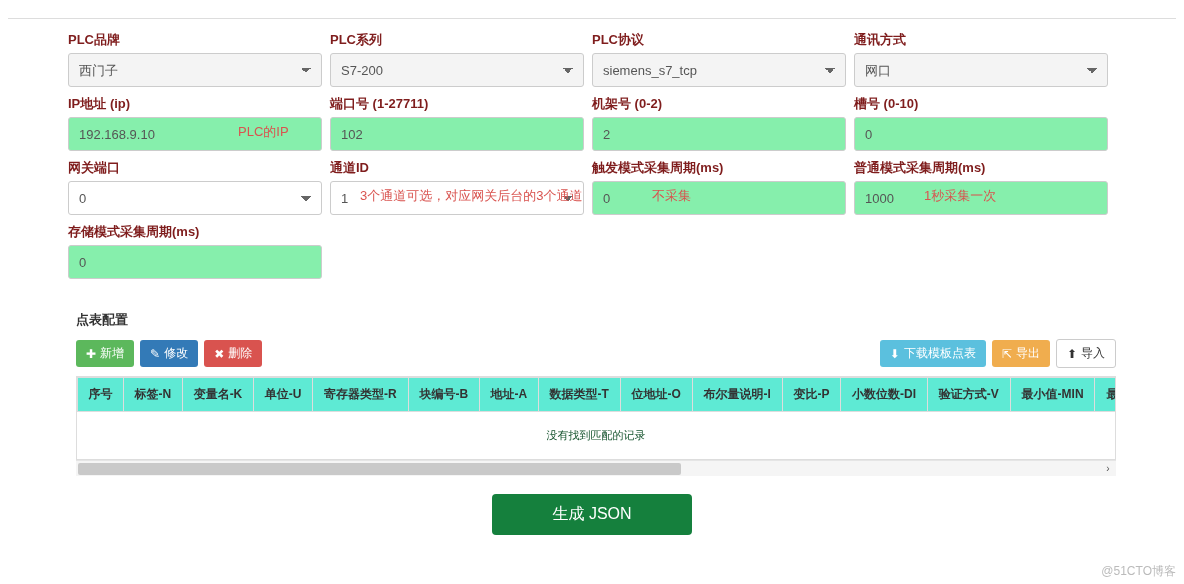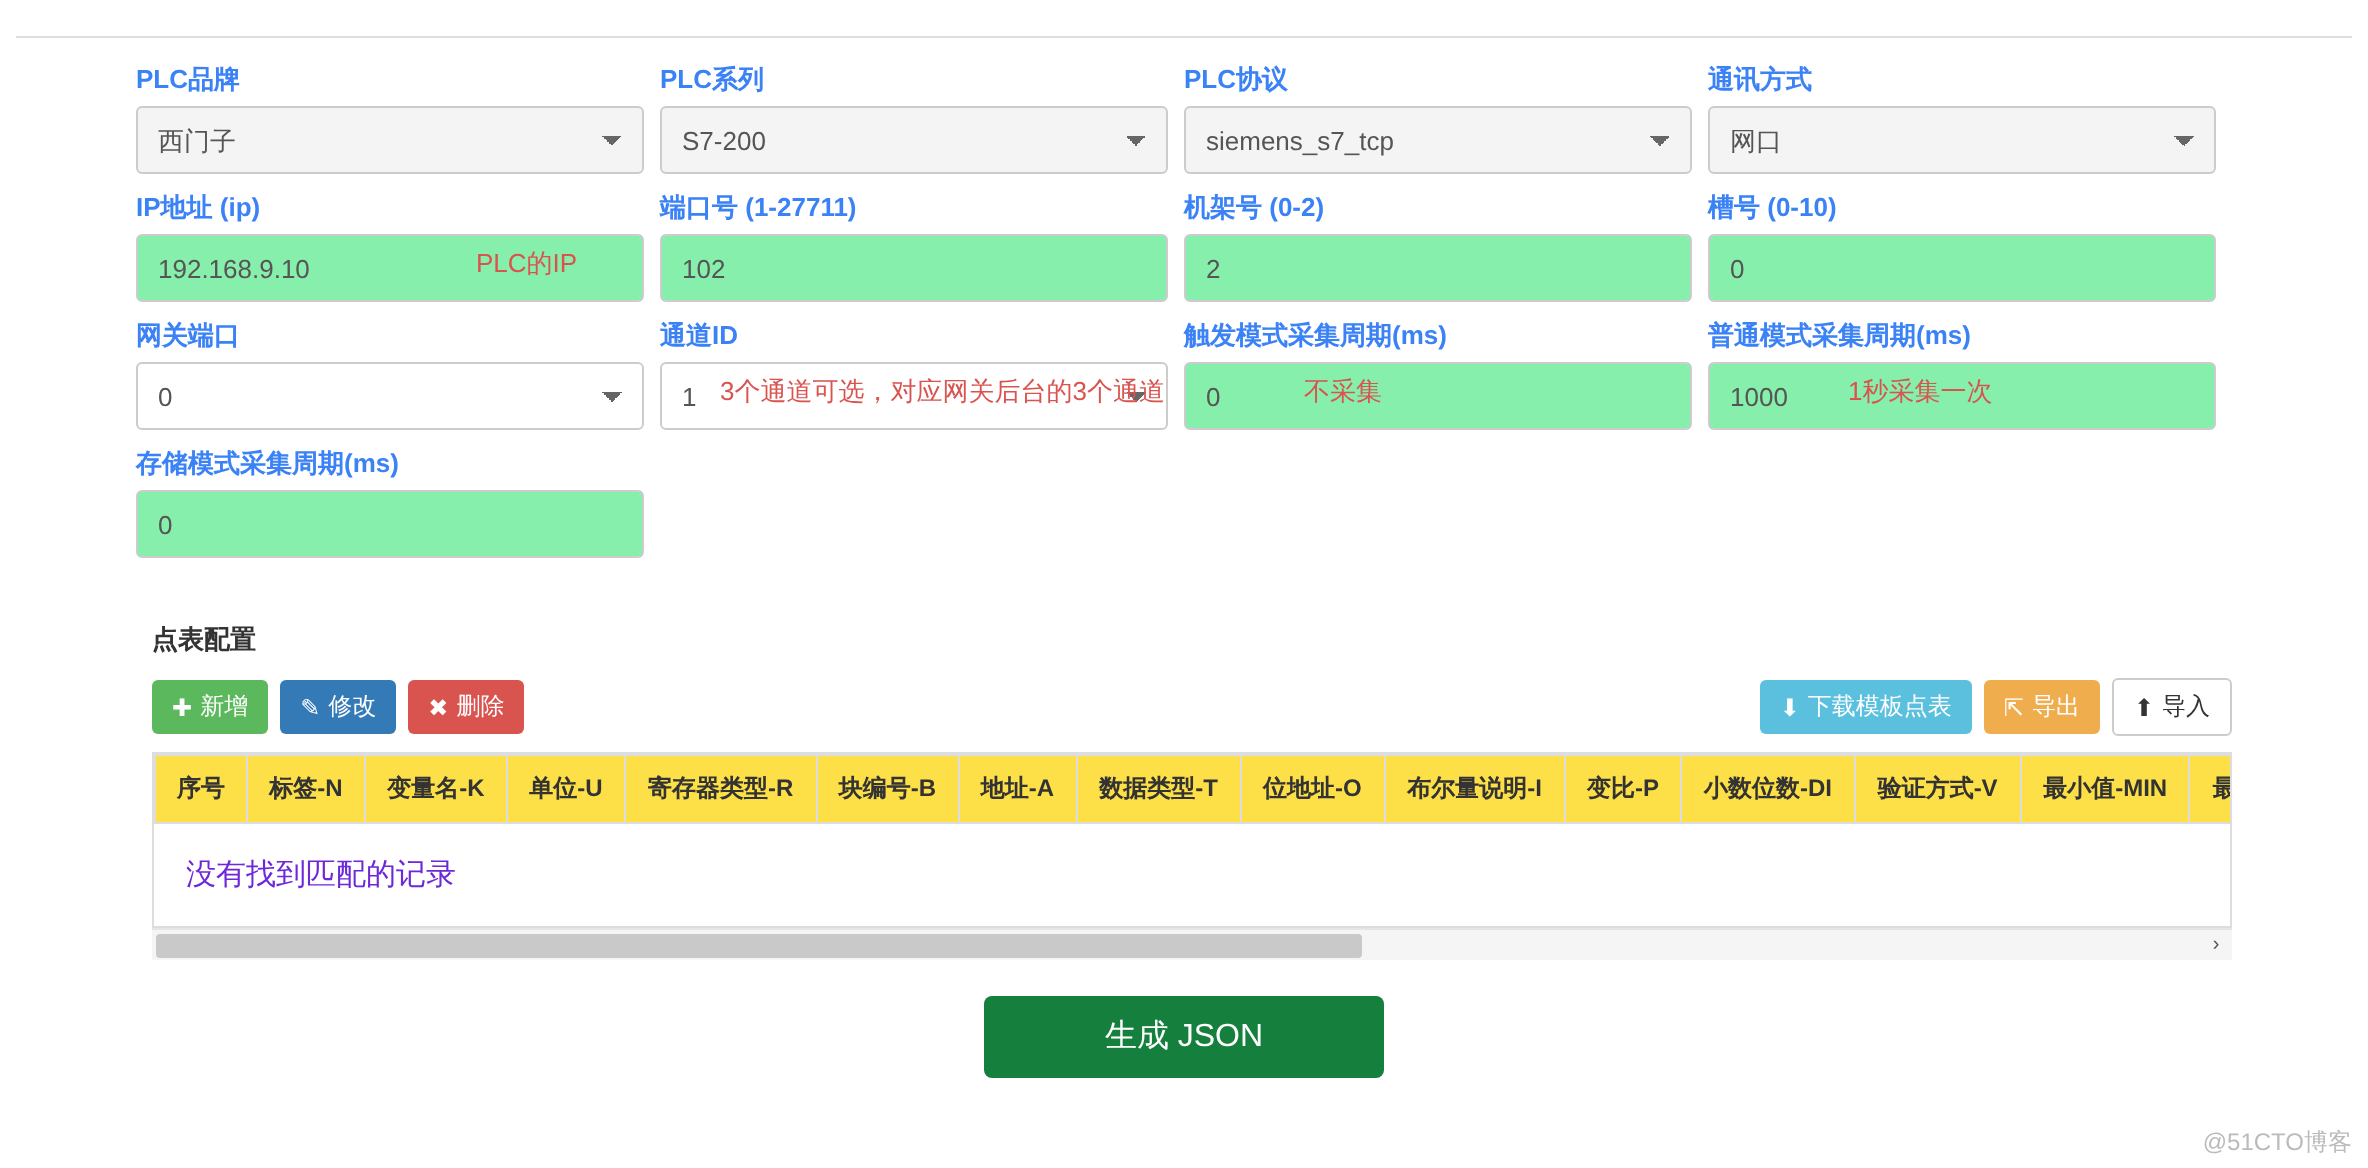--- a/index.html
+++ b/index.html
@@ -1,39 +1,39 @@
 <!DOCTYPE html>
 <html><head>
 <meta charset="utf-8">
 <style>
   * { box-sizing: border-box; margin: 0; padding: 0; }
   body { font-family: "Microsoft YaHei", Arial, sans-serif; font-size: 13px; color: #333; background: #fff; padding: 0; }
   .container { width: 1184px; margin: 0 auto; padding: 0 8px; }
   hr.top { border: none; border-top: 1px solid #ddd; margin: 18px 0 12px 0; }
   .form-grid { display: flex; flex-wrap: wrap; gap: 0; padding: 0 60px; }
   .form-col { width: 25%; padding: 0 8px 8px 0; position: relative; }
-  .form-label { font-weight: bold; font-size: 13px; margin-bottom: 4px; display: block; color: #3b82f6; }
+  .form-label { font-weight: bold; font-size: 13px; margin-bottom: 4px; display: block; color: #7f1d1d; }
   .form-control { width: 100%; height: 34px; padding: 6px 10px; font-size: 13px; border: 1px solid #ccc; border-radius: 3px; background: #86efac; color: #555; }
   select.form-control { appearance: none; background-image: linear-gradient(45deg, transparent 50%, #666 50%), linear-gradient(135deg, #666 50%, transparent 50%); background-position: calc(100% - 15px) 14px, calc(100% - 10px) 14px; background-size: 5px 5px, 5px 5px; background-repeat: no-repeat; background-color: #f4f4f4; }
   select.form-control.light { background-color: #fff; }
   .annot { position: absolute; color: #d9534f; font-size: 13px; pointer-events: none; white-space: nowrap; }
   .section-title { font-weight: bold; font-size: 13px; margin: 24px 0 10px 68px; }
   .toolbar { display: flex; gap: 6px; padding: 0 60px 8px 68px; align-items: center; }
   .btn { display: inline-flex; align-items: center; gap: 4px; padding: 5px 10px; font-size: 12px; border: none; border-radius: 3px; color: #fff; cursor: pointer; }
   .btn-green { background: #5cb85c; }
   .btn-blue { background: #337ab7; }
   .btn-red { background: #d9534f; }
   .btn-info { background: #5bc0de; }
   .btn-orange { background: #f0ad4e; }
   .btn-light { background: #fff; color: #333; border: 1px solid #ccc; }
   .spacer { flex: 1; }
   .table-wrap { margin: 0 60px 0 68px; border: 1px solid #ddd; overflow-x: auto; position: relative; }
   table { border-collapse: collapse; width: 100%; min-width: 1100px; font-size: 12px; }
-  th { border: 1px solid #ddd; padding: 8px 10px; text-align: center; font-weight: bold; white-space: nowrap; background: #fde047; }
-  .no-data { padding: 16px; color: #6d28d9; font-size: 15px; }
+  th { border: 1px solid #ddd; padding: 8px 10px; text-align: center; font-weight: bold; white-space: nowrap; background: #5eead4; }
+  .no-data { text-align: center; padding: 16px; color: #14532d; font-size: 11px; }
   .scrollbar-sim { height: 16px; background: #f5f5f5; border-top: 1px solid #e5e5e5; position: relative; margin: 0 60px 0 68px; }
   .scrollbar-thumb { position: absolute; left: 2px; top: 2px; height: 12px; width: 58%; background: #c9c9c9; border-radius: 2px; }
   .scrollbar-arrow { position: absolute; top: 0; width: 16px; height: 16px; line-height: 16px; text-align: center; font-size: 10px; color: #555; }
   .gen-btn-wrap { text-align: center; margin: 18px 0; }
   .btn-gen { background: #15803d; color: #fff; font-size: 16px; padding: 10px 60px; border: none; border-radius: 4px; cursor: pointer; }
   .watermark { position: fixed; right: 8px; bottom: 4px; color: #bbb; font-size: 12px; }
   .icon { font-family: Arial; }
 </style>
 </head>
 <body>

